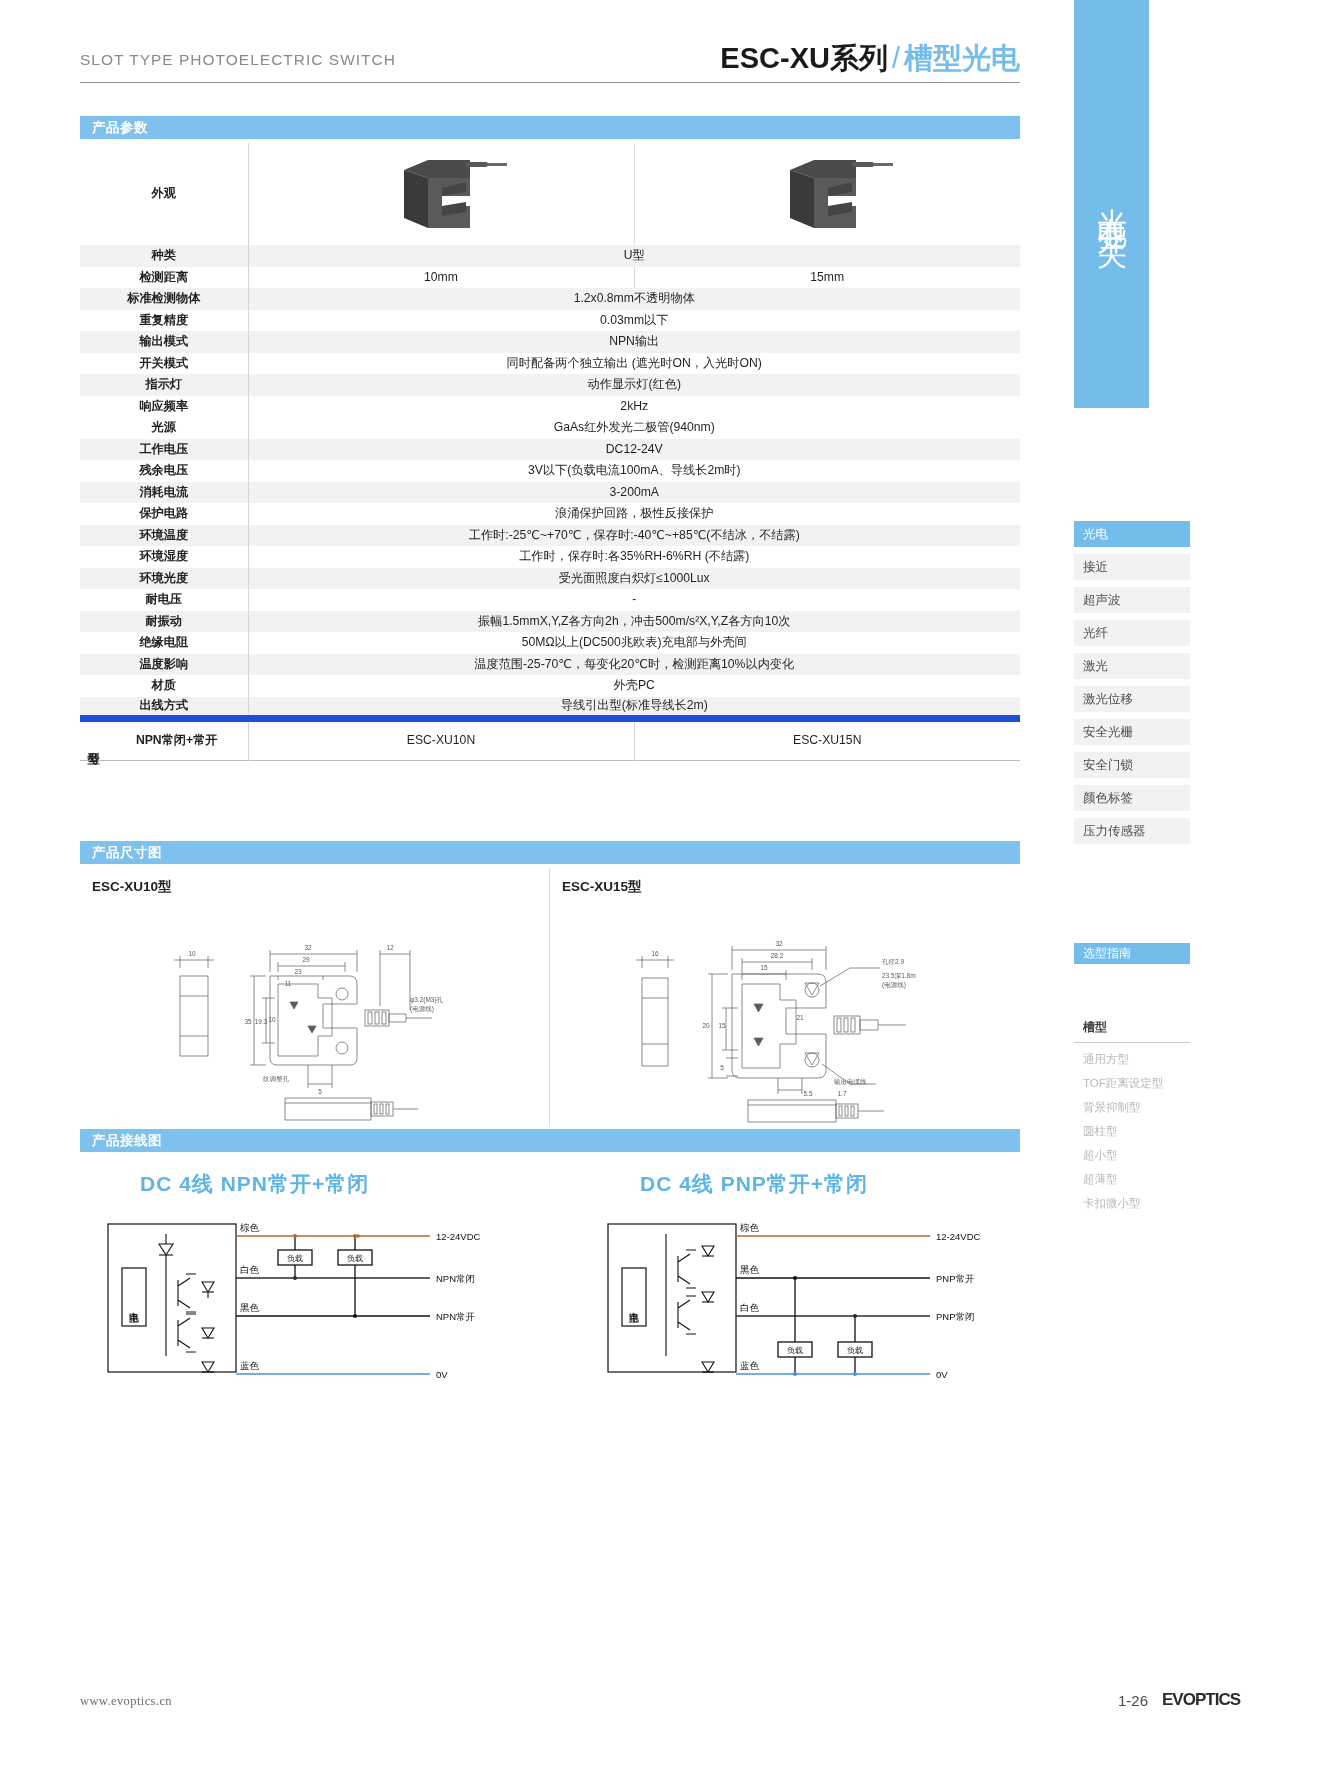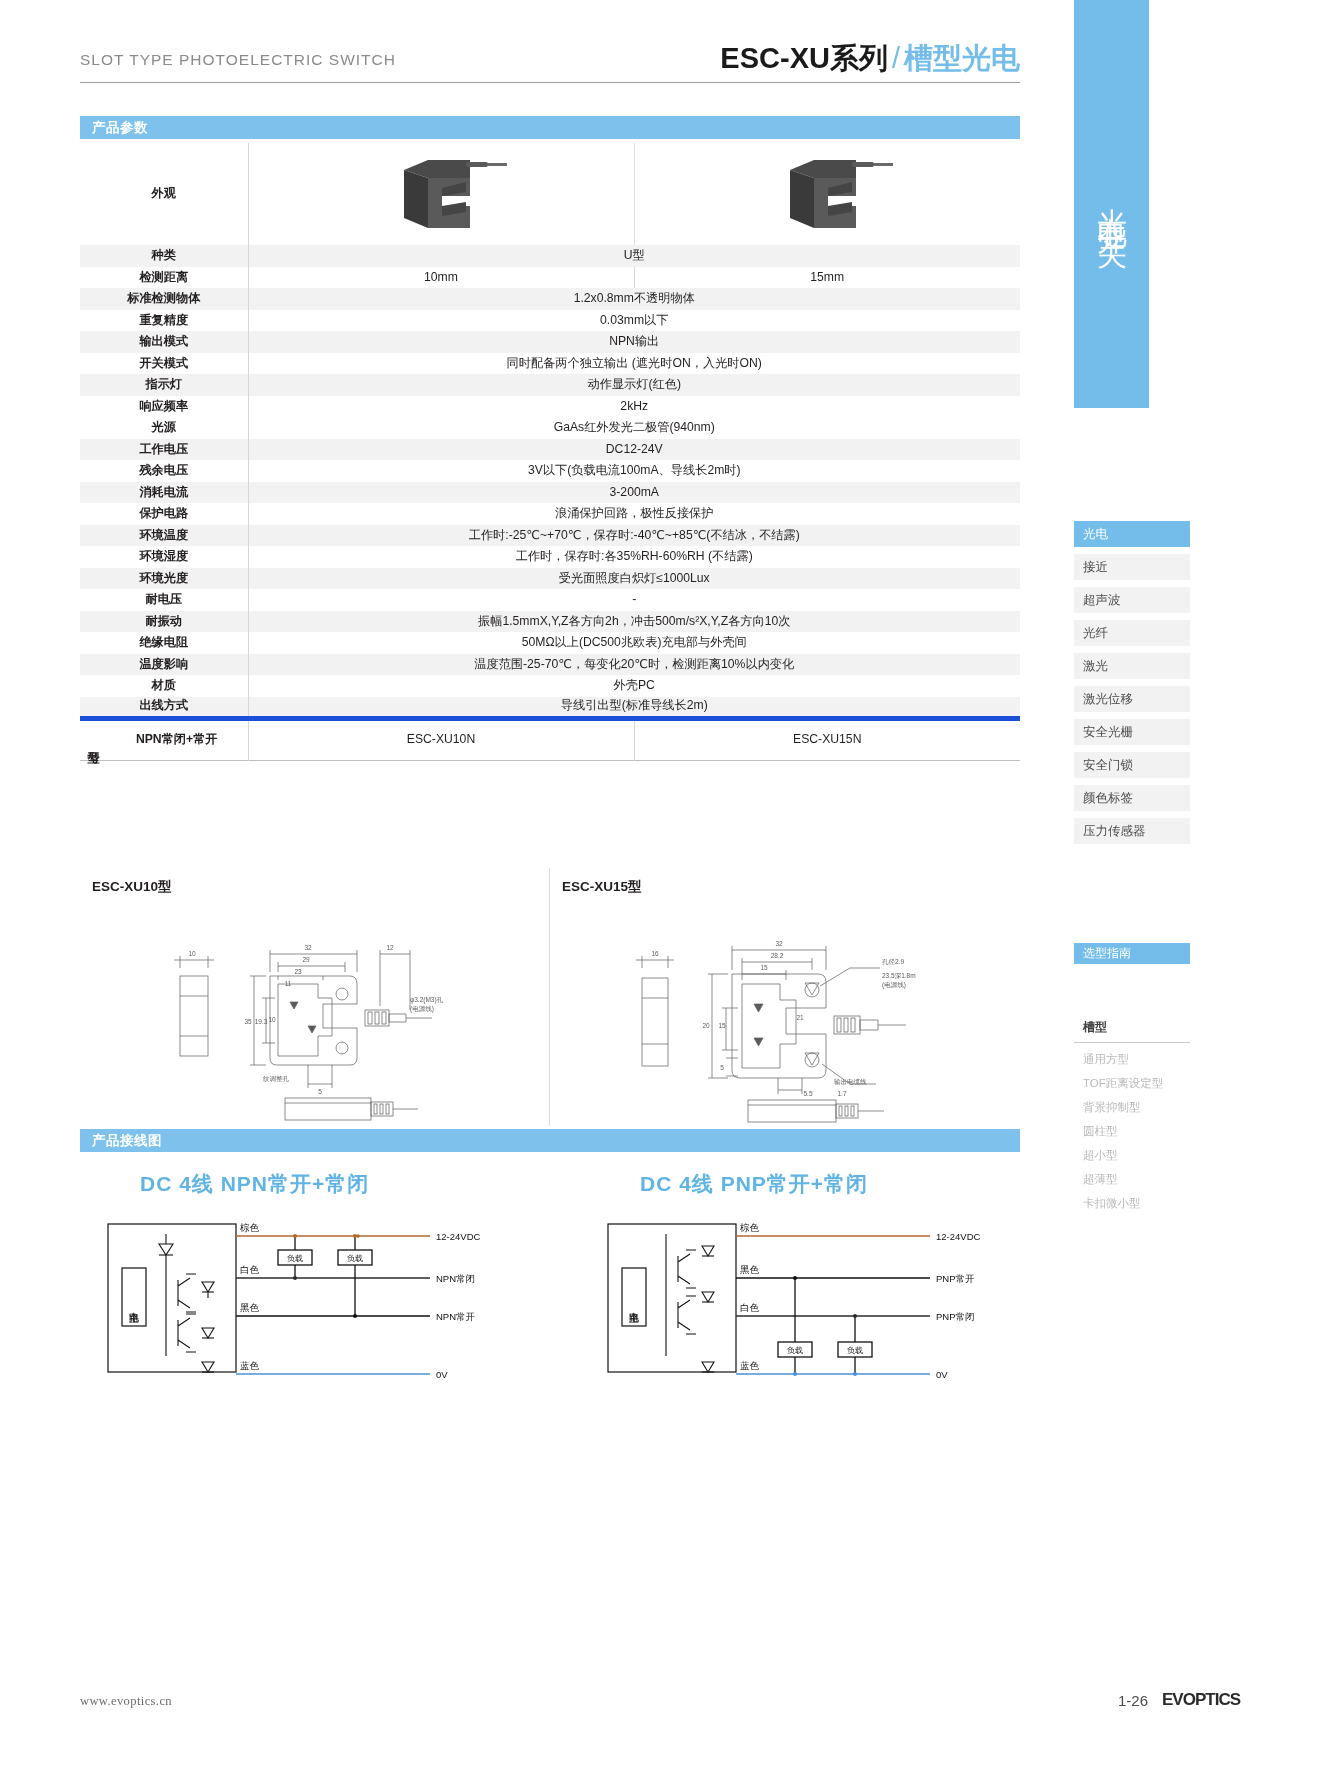--- a/index.html
+++ b/index.html
@@ -60,21 +60,21 @@
   .spec tr.odd td { background: #f2f2f2; }
   .spec tr.even td { background: #ffffff; }
   .spec td.lbl {
     width: 168px; font-weight: bold; font-size: 12.2px;
     border-right: 1px solid #d6d6d6;
   }
   .spec tr.appearance td { height: 102px; }
   .spec td.img-cell { border-right: 1px solid #e2e2e2; }
   .spec td.img-cell.last { border-right: none; }
   .blue-val { color: #74bdea; }
-  .spec tr.model td { height: 42px; background: #ffffff; border-top: 5px solid #1d4ed8; }
+  .spec tr.model td { height: 42px; background: #ffffff; border-top: 7px solid #1d4ed8; }
   .model-side {
     width: 26px; font-size: 11.5px; font-weight: bold;
     border-right: 1px solid #d6d6d6;
   }
   .model-side i { font-style: normal; writing-mode: vertical-rl; letter-spacing: 1px; display: inline-block; }
   .spec tr.model td.mlbl { width: 142px; font-weight: bold; border-right: 1px solid #d6d6d6; }
   .spec tr.model td.mval { border-right: 1px solid #d6d6d6; }
   .spec tr.model td.mval.last { border-right: none; }
   .spec tr.endrule td { height: 0; border-top: 1px solid #bdbdbd; padding: 0; }
 
@@ -254,21 +254,21 @@
         <tr class="even">
           <td class="lbl" colspan="2">保护电路</td>
           <td colspan="2">浪涌保护回路，极性反接保护</td>
         </tr>
         <tr class="odd">
           <td class="lbl" colspan="2">环境温度</td>
           <td colspan="2">工作时:-25℃~+70℃，保存时:-40℃~+85℃(不结冰，不结露)</td>
         </tr>
         <tr class="even">
           <td class="lbl" colspan="2">环境湿度</td>
-          <td colspan="2">工作时，保存时:各35%RH-60%RH (不结露)</td>
+          <td colspan="2">工作时，保存时:各35%RH-6%RH (不结露)</td>
         </tr>
         <tr class="odd">
           <td class="lbl" colspan="2">环境光度</td>
           <td colspan="2">受光面照度白炽灯≤1000Lux</td>
         </tr>
         <tr class="even">
           <td class="lbl" colspan="2">耐电压</td>
           <td colspan="2">-</td>
         </tr>
         <tr class="odd">
@@ -296,20 +296,23 @@
           <td class="mlbl">NPN常闭+常开</td>
           <td class="mval blue-val">ESC-XU10N</td>
           <td class="mval last">ESC-XU15N</td>
         </tr>
         <tr class="endrule">
           <td colspan="4"></td>
         </tr>
       </tbody>
   </table>
 
+  <div class="sec-bar" style="left:80px; top:841px; width:940px;">
+    <span>产品尺寸图</span>
+  </div>
 
   <div class="dim-area">
 
     <div class="dim-half left">
       <div class="dim-title">ESC-XU10型</div>
       <svg class="dim-svg" width="470" height="225" viewBox="0 0 470 225">
         <g stroke="#5b5b5b" fill="none" stroke-width="0.7">
 
           <rect x="100" y="78" width="28" height="80"></rect>
           <line x1="100" y1="98" x2="128" y2="98"></line>

